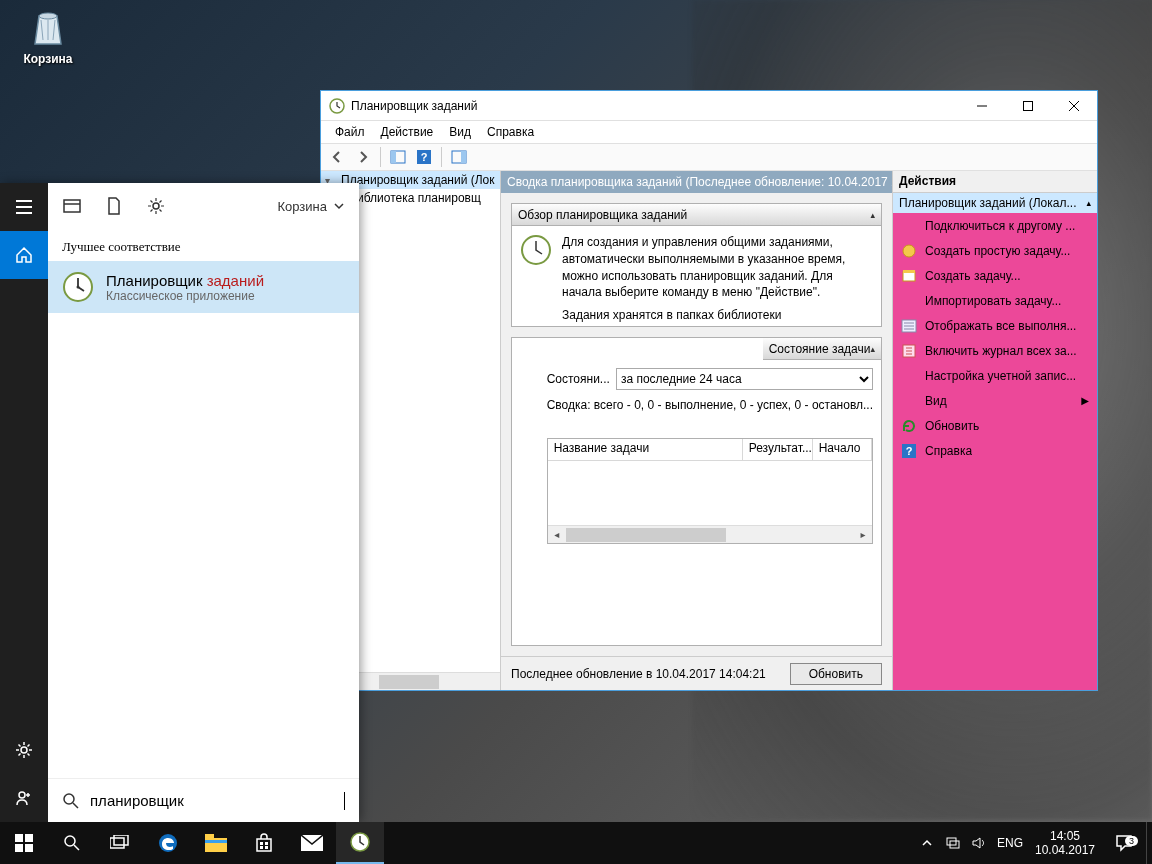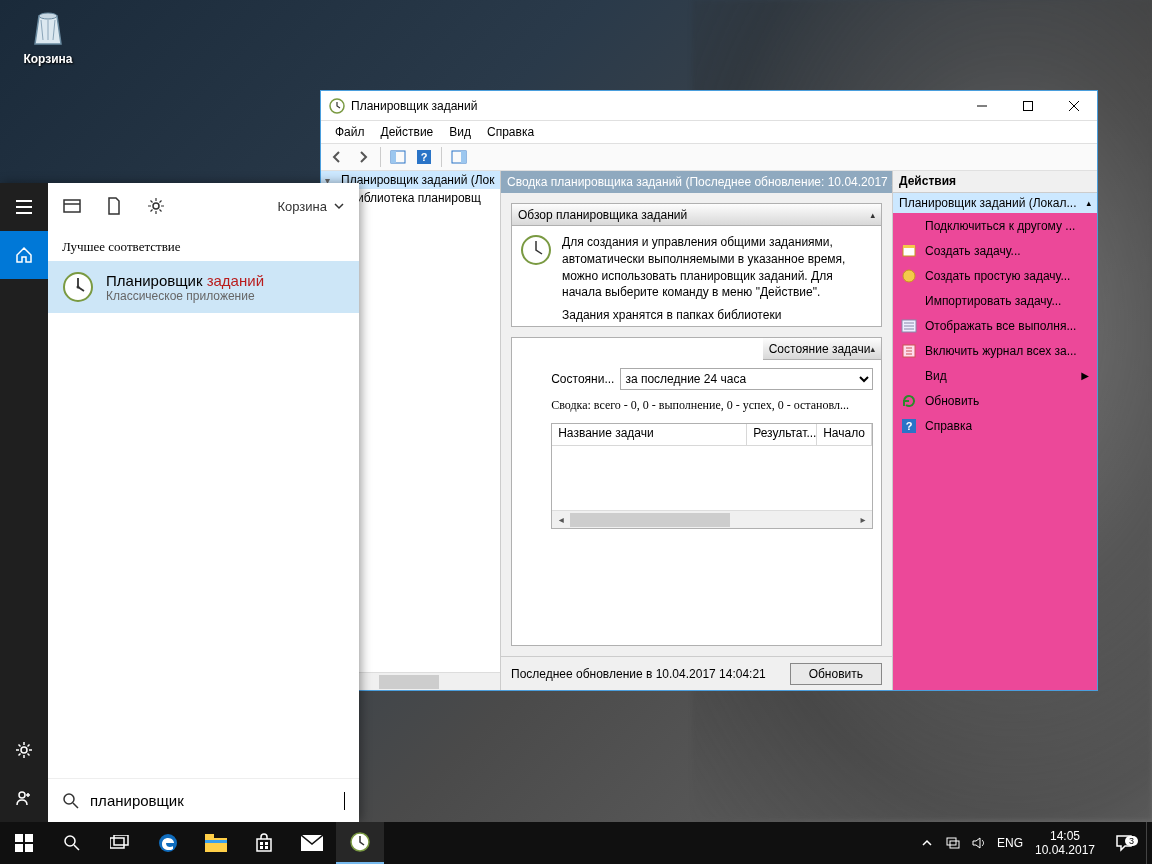--- a/index.html
+++ b/index.html
@@ -46,21 +46,21 @@
 .panel .phdr{height:22px;background:linear-gradient(#fdfdfd,#d8d8d8);border-bottom:1px solid #b0b0b0;display:flex;align-items:center;padding:0 6px;font-size:12px;position:relative;}
 .panel .phdr .caret{margin-left:auto;font-size:9px;color:#333;}
 .panel .pbody{padding:8px;font-size:12px;}
 
 .overview{display:flex;gap:10px;}
 .overview .clock-ico{width:32px;height:32px;flex-shrink:0;}
 .overview .otext{line-height:1.4;color:#000;}
 
 .status-row{display:flex;align-items:center;gap:6px;font-size:12px;margin-bottom:8px;}
 .status-row select{flex:1;font-size:12px;height:22px;border:1px solid #aaa;background:#fff;}
-.summary-line{font-size:12px;margin-bottom:10px;white-space:nowrap;overflow:hidden;text-overflow:ellipsis;font-family:Liberation Serif, serif;}
+.summary-line{font-size:12px;margin-bottom:26px;white-space:nowrap;overflow:hidden;text-overflow:ellipsis;}
 
 .task-table{border:1px solid #b0b0b0;height:106px;background:#fff;display:flex;flex-direction:column;}
 .task-table .thead{display:flex;height:22px;background:#fff;}
 .task-table .thead .th{border-right:1px solid #d8d8d8;border-bottom:1px solid #d8d8d8;padding:2px 6px;font-size:12px;white-space:nowrap;overflow:hidden;}
 .task-table .tbody{flex:1;}
 .task-table .hbar{height:18px;background:#f0f0f0;border-top:1px solid #ddd;display:flex;align-items:center;}
 .task-table .hbar .arr{width:18px;text-align:center;font-size:10px;color:#555;}
 .task-table .hbar .track{flex:1;background:#f0f0f0;position:relative;height:14px;}
 .task-table .hbar .track .thumb{position:absolute;left:0;width:160px;height:14px;background:#cdcdcd;}
 
@@ -274,33 +274,33 @@
           <span class="up">▴</span>
         </div>
       <div class="alist">
         <div class="aitem">
             <span class="aicon"></span>
             <span class="alabel">Подключиться к другому ...</span>
           </div>
         <div class="aitem">
             <span class="aicon">
               <svg viewBox="0 0 16 16">
+                <circle cx="8" cy="8" r="6" fill="#f4c94a" stroke="#c79a1a"></circle>
+              </svg>
+            </span>
+            <span class="alabel">Создать простую задачу...</span>
+          </div>
+        <div class="aitem">
+            <span class="aicon">
+              <svg viewBox="0 0 16 16">
                 <rect x="2" y="4" width="12" height="9" fill="#fff" stroke="#c79a1a"></rect>
                 <rect x="2" y="2" width="12" height="3" fill="#f4c94a"></rect>
               </svg>
             </span>
             <span class="alabel">Создать задачу...</span>
-          </div>
-        <div class="aitem">
-            <span class="aicon">
-              <svg viewBox="0 0 16 16">
-                <circle cx="8" cy="8" r="6" fill="#f4c94a" stroke="#c79a1a"></circle>
-              </svg>
-            </span>
-            <span class="alabel">Создать простую задачу...</span>
           </div>
         <div class="aitem">
             <span class="aicon"></span>
             <span class="alabel">Импортировать задачу...</span>
           </div>
         <div class="aitem">
             <span class="aicon">
               <svg viewBox="0 0 16 16">
                 <rect x="1" y="2" width="14" height="12" fill="#eef" stroke="#88a"></rect>
                 <path d="M3 5h10M3 8h10M3 11h10" stroke="#88a"></path>
@@ -309,20 +309,24 @@
             <span class="alabel">Отображать все выполня...</span>
           </div>
         <div class="aitem">
             <span class="aicon">
               <svg viewBox="0 0 16 16">
                 <rect x="2" y="2" width="12" height="12" fill="#fde" stroke="#c55"></rect>
                 <path d="M5 5h6M5 8h6M5 11h6" stroke="#c55"></path>
               </svg>
             </span>
             <span class="alabel">Включить журнал всех за...</span>
+          </div>
+        <div class="aitem">
+            <span class="aicon"></span>
+            <span class="alabel">Настройка учетной запис...</span>
           </div>
         <div class="aitem">
             <span class="aicon"></span>
             <span class="alabel">Вид</span>
             <span class="arr">▶</span>
           </div>
         <div class="aitem">
             <span class="aicon">
               <svg viewBox="0 0 16 16">
                 <path d="M3 8a5 5 0 1 1 2 4" fill="none" stroke="#2a8a2a" stroke-width="2"></path>

